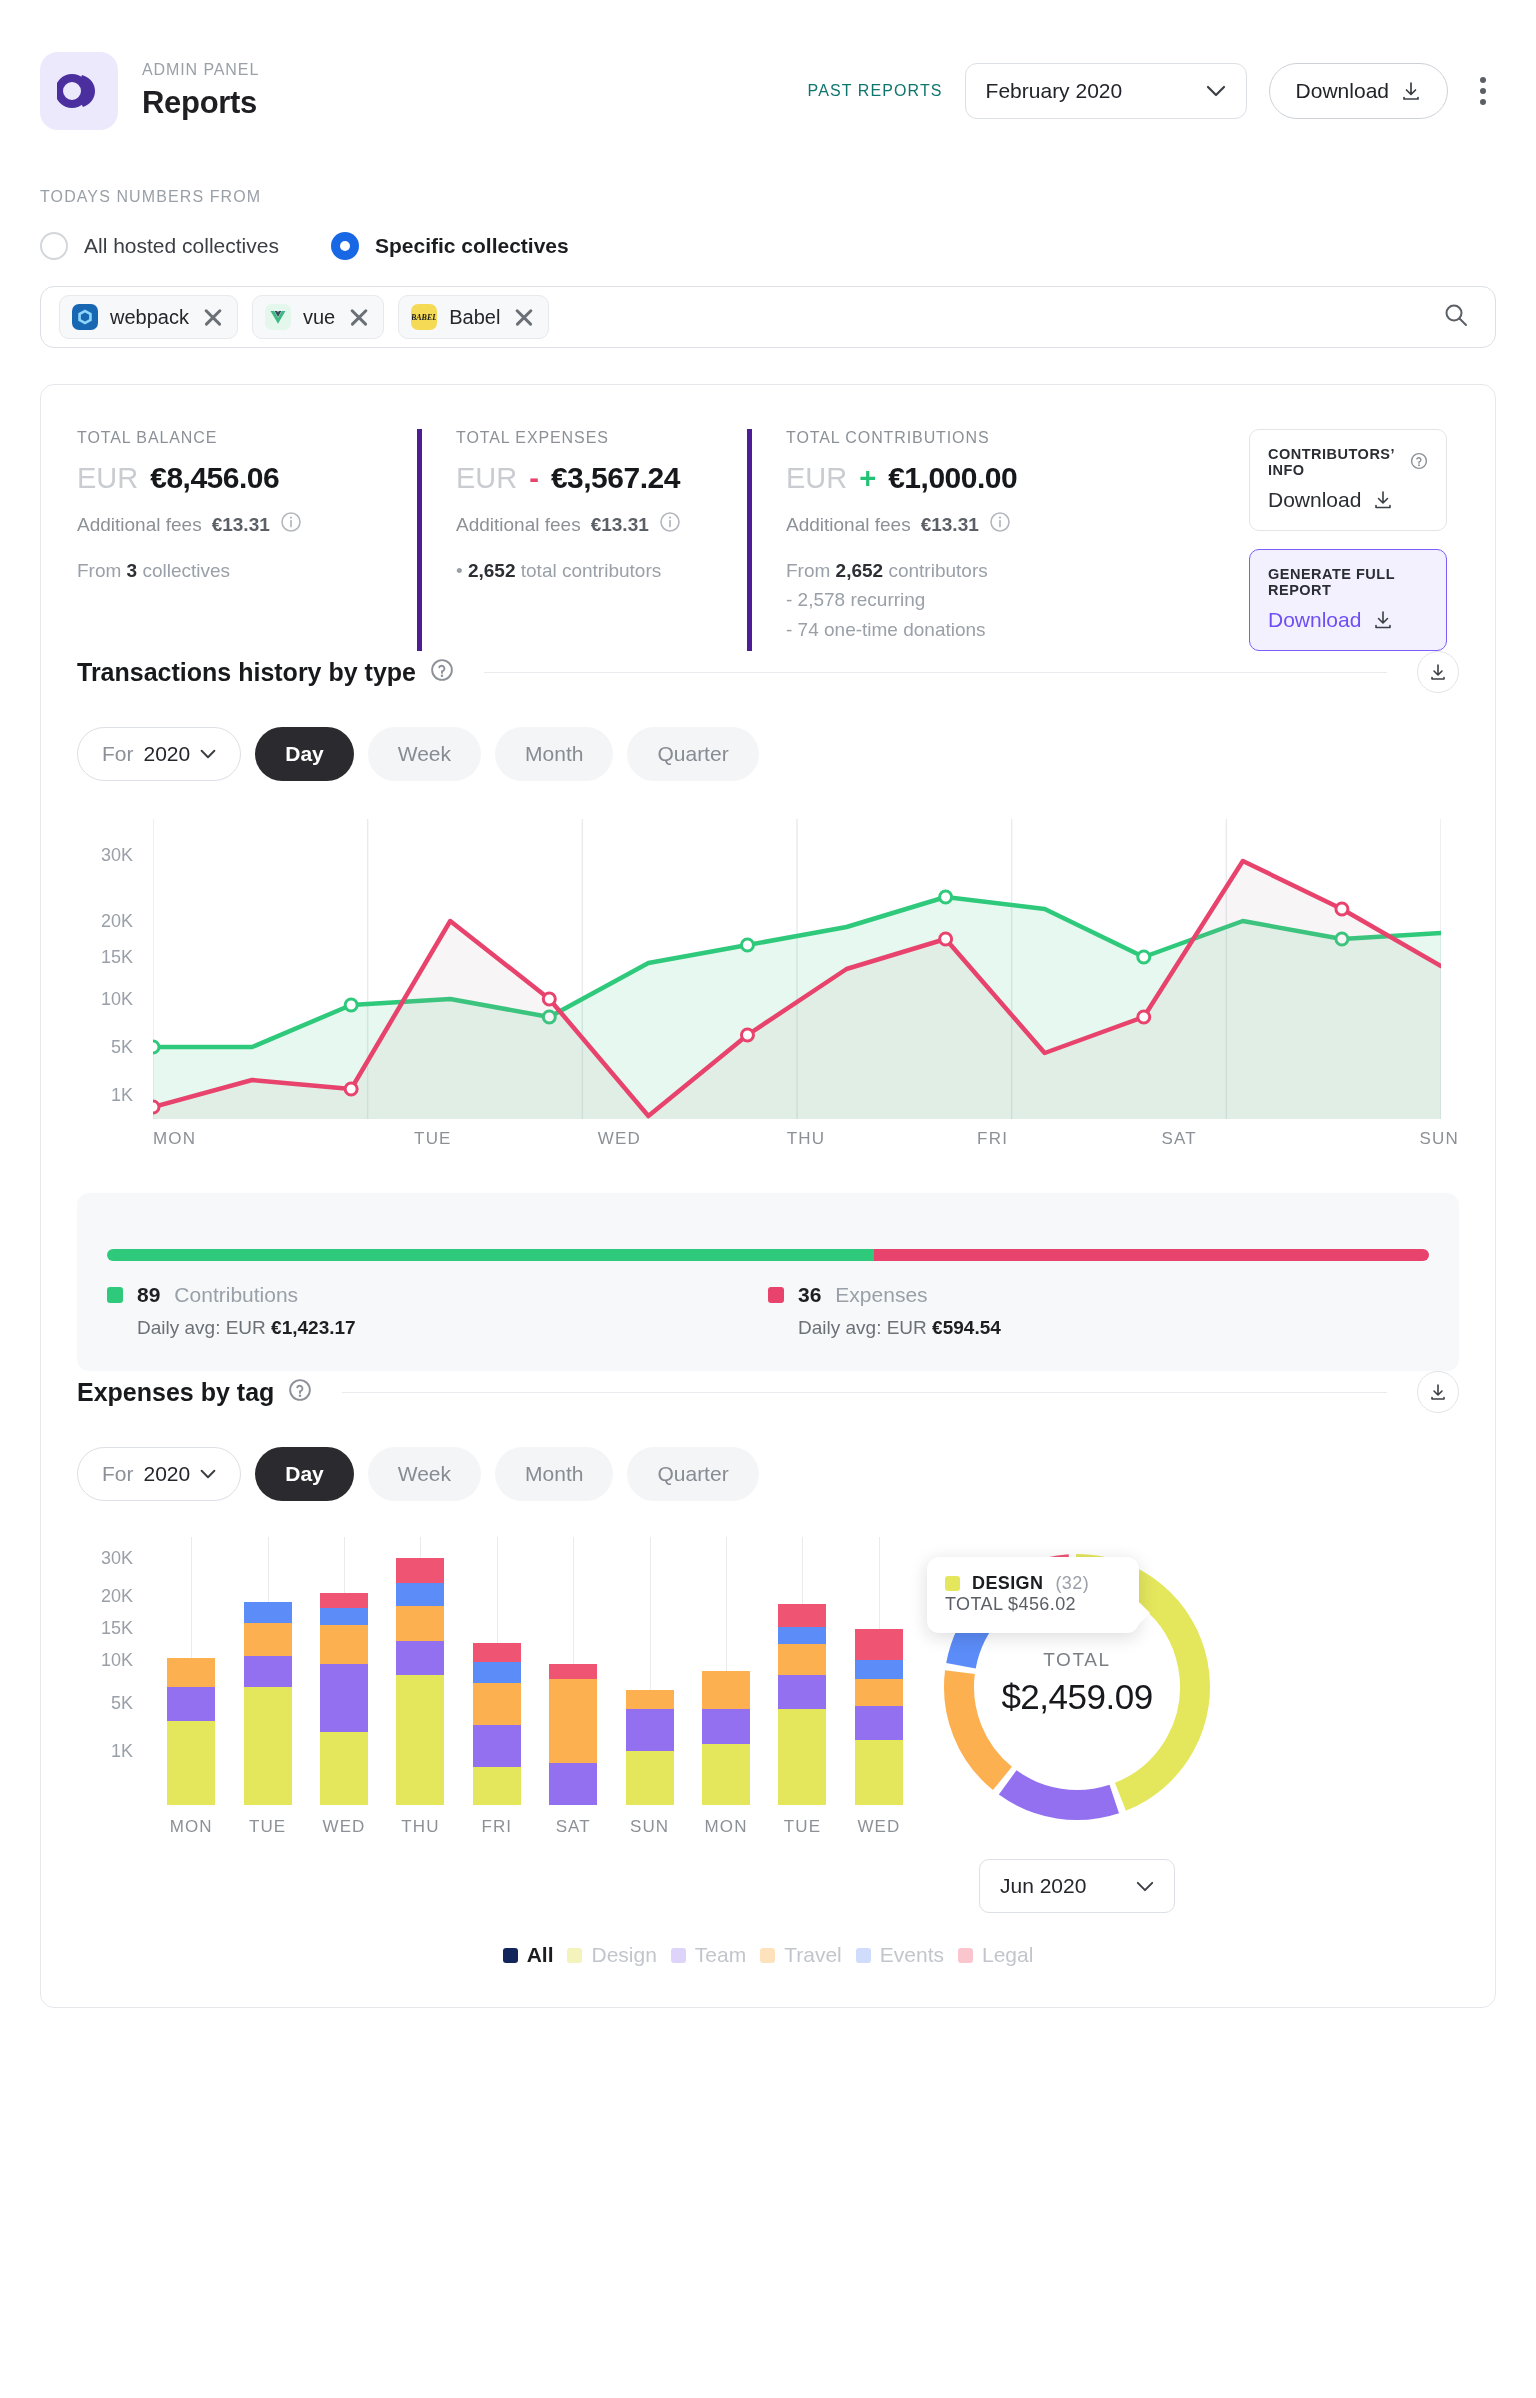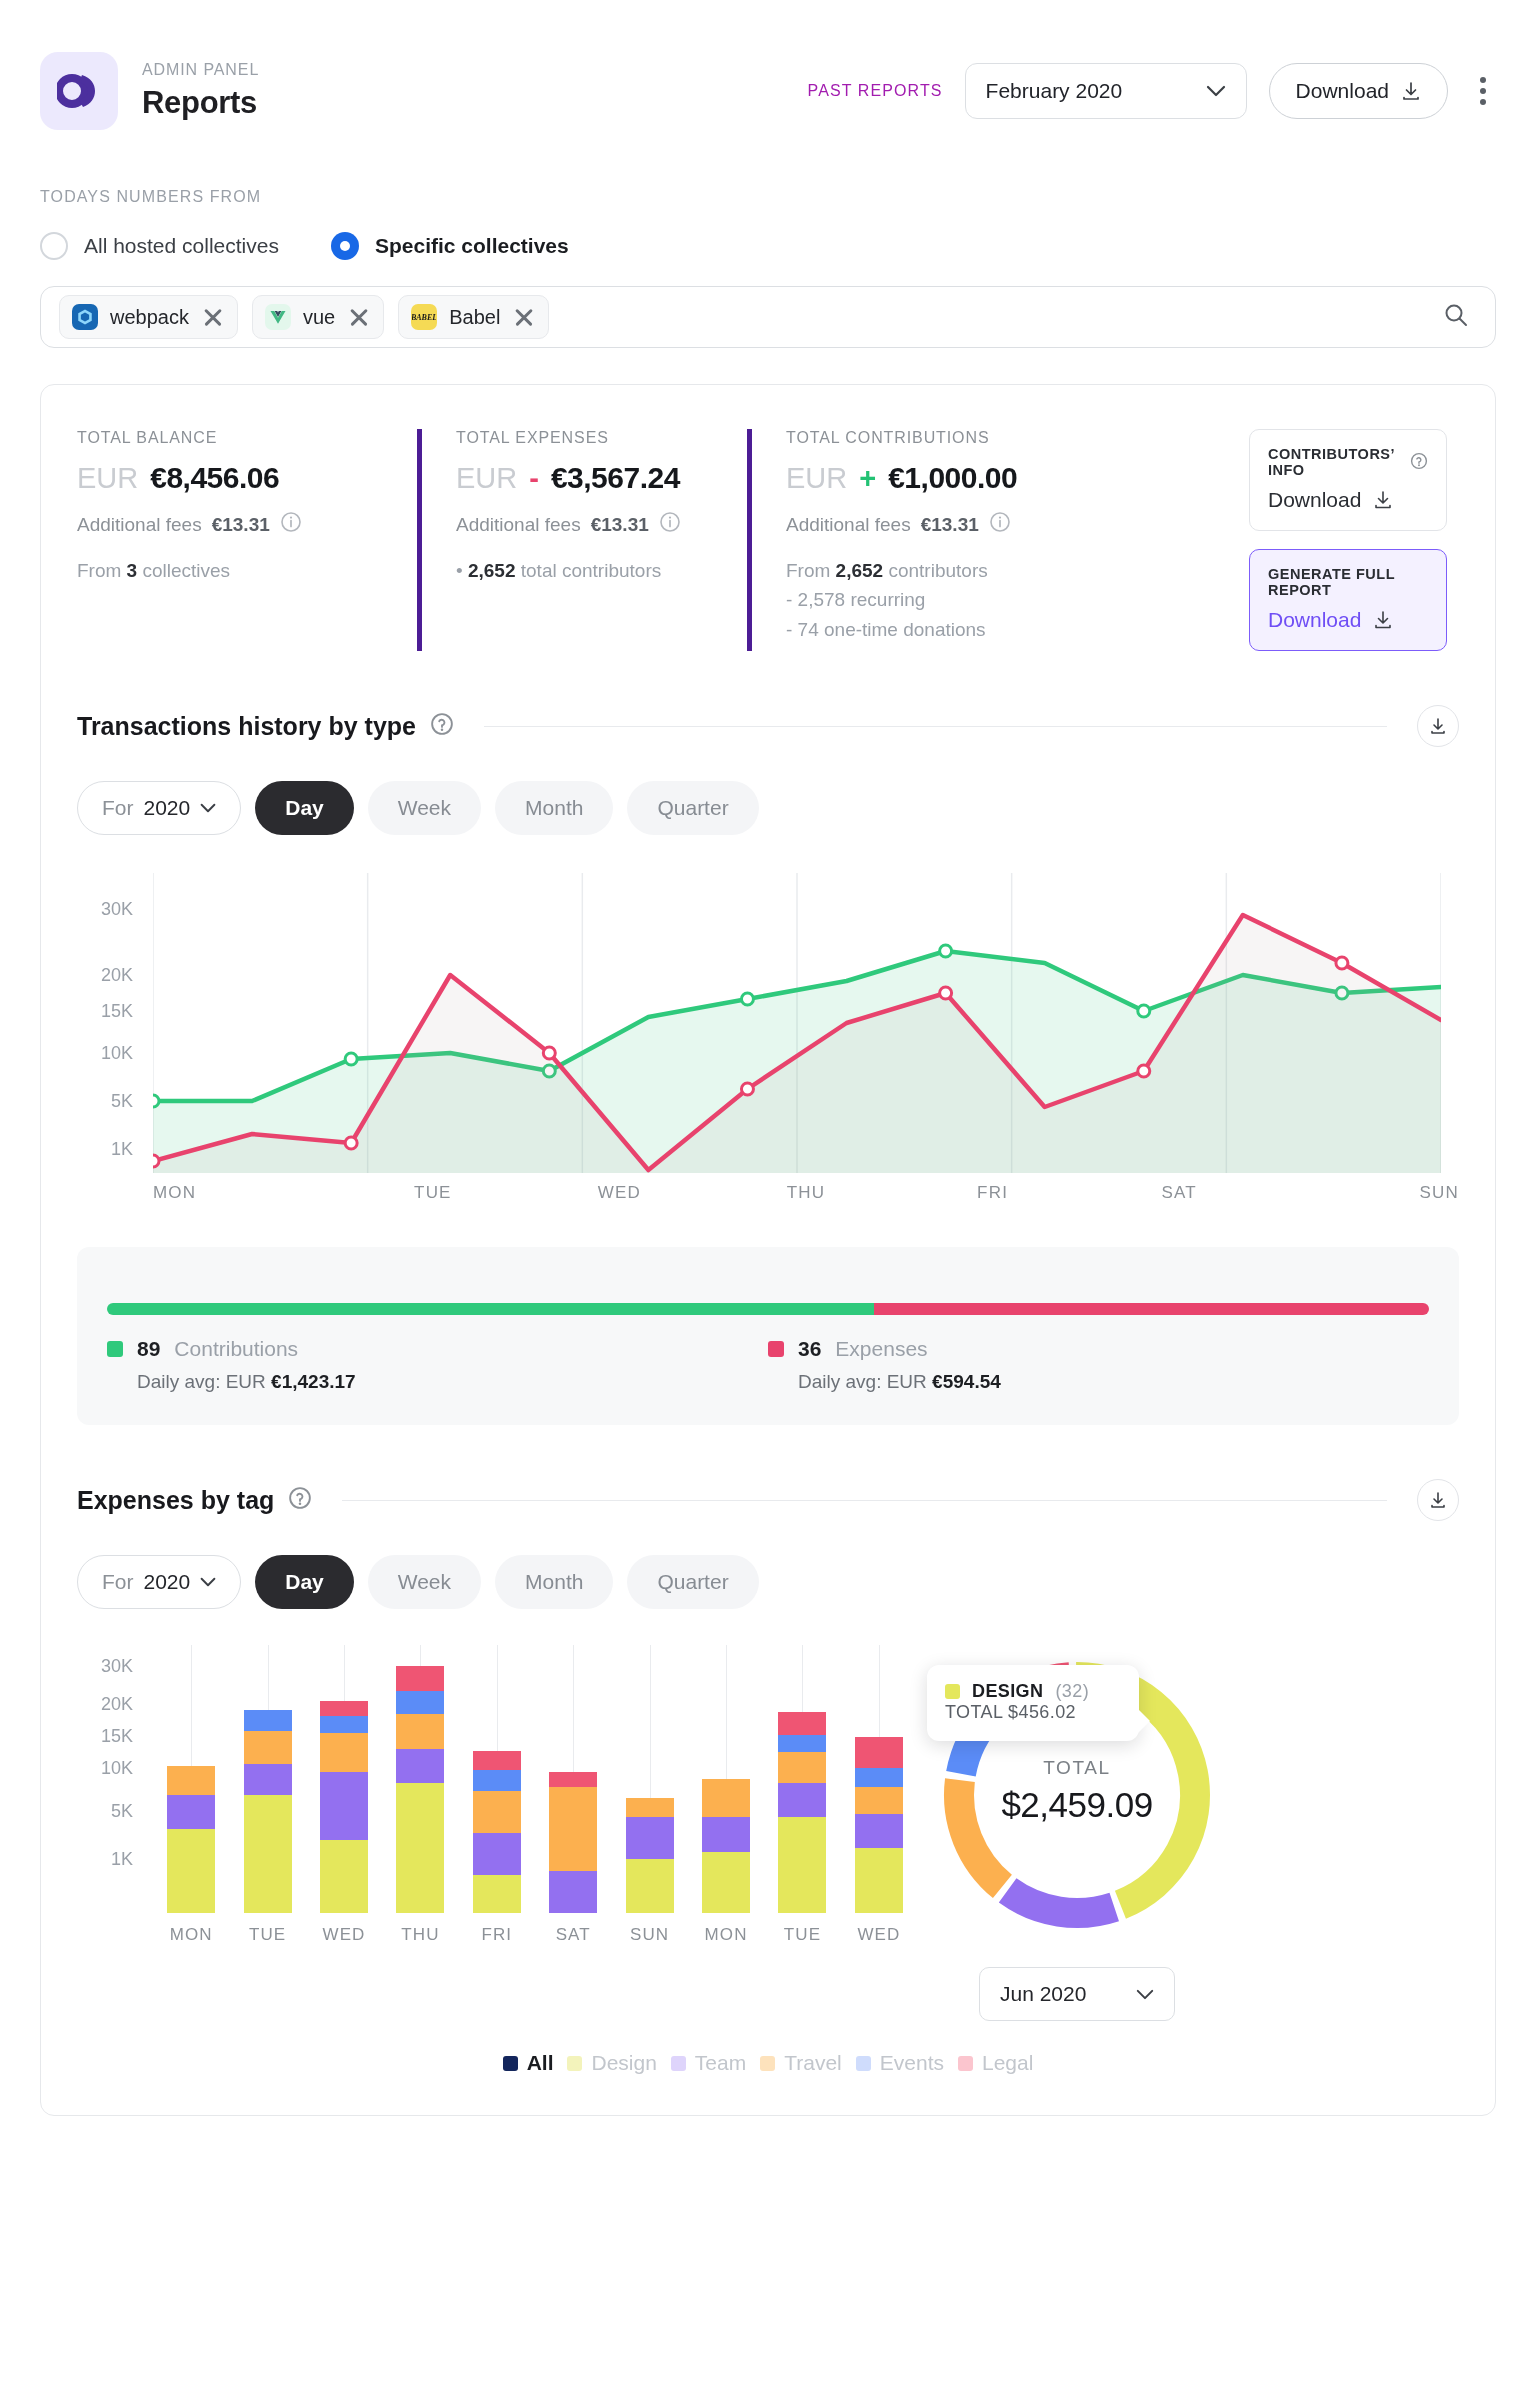--- a/index.html
+++ b/index.html
@@ -17,21 +17,21 @@
     width: 78px; height: 78px; border-radius: 18px; background: #ece9fd;
     display: flex; align-items: center; justify-content: center; flex: none;
   }
   .header-titles { margin-left: 24px; }
   .eyebrow {
     font-size: 16px; letter-spacing: 0.9px; color: #9aa0a8; font-weight: 400;
     text-transform: uppercase;
   }
   .page-title { font-size: 31px; font-weight: bold; color: #1f1f23; margin-top: 6px; letter-spacing: -0.3px; }
   .header-right { margin-left: auto; display: flex; align-items: center; gap: 22px; }
-  .past-label { font-size: 16px; letter-spacing: 1.1px; color: #a21caf; text-transform: uppercase; }
+  .past-label { font-size: 16px; letter-spacing: 1.1px; color: #0f766e; text-transform: uppercase; }
   .select-box {
     height: 56px; border: 1px solid #dcdfe3; border-radius: 12px; background: #fff;
     display: flex; align-items: center; padding: 0 20px; gap: 14px;
     font-size: 21px; color: #22242a; min-width: 282px; justify-content: space-between;
   }
   .btn-outline {
     height: 56px; border: 1px solid #cdd1d6; border-radius: 28px; background: #fff;
     display: flex; align-items: center; gap: 12px; padding: 0 26px;
     font-size: 21px; color: #22242a;
   }
@@ -98,21 +98,21 @@
   .dl-card {
     width: 198px; border: 1px solid #e2e4e8; border-radius: 10px; padding: 16px 18px 18px 18px; background:#fff;
   }
   .dl-card.accent { border-color: #7c5cfa; background: #f4f1ff; }
   .dl-title { font-size: 14.5px; font-weight: bold; letter-spacing: 0.5px; color: #2a2d33; display:flex; align-items:center; gap:8px; }
   .dl-link { margin-top: 10px; font-size: 21px; color: #2a2d33; display: flex; align-items: center; gap: 12px; }
   .dl-card.accent .dl-link { color: #6f4ef5; }
 
   
   .section { padding: 0 36px; }
-  .section-head { display: flex; align-items: center; gap: 14px; margin-top: 54px; }
+  .section-head { display: flex; align-items: center; gap: 14px; }
   .section-title { font-size: 25px; font-weight: bold; color: #18191d; }
   .rule { flex: 1; height: 1px; background: #e8eaed; margin: 0 16px; }
   .round-btn {
     width: 42px; height: 42px; border-radius: 50%; border: 1px solid #e2e4e8; background: #fff;
     display: flex; align-items: center; justify-content: center; flex: none;
   }
 
   .controls { display: flex; align-items: center; gap: 14px; margin-top: 34px; }
   .year-pill {
     height: 54px; border: 1px solid #dcdfe3; border-radius: 27px; background: #fff;

